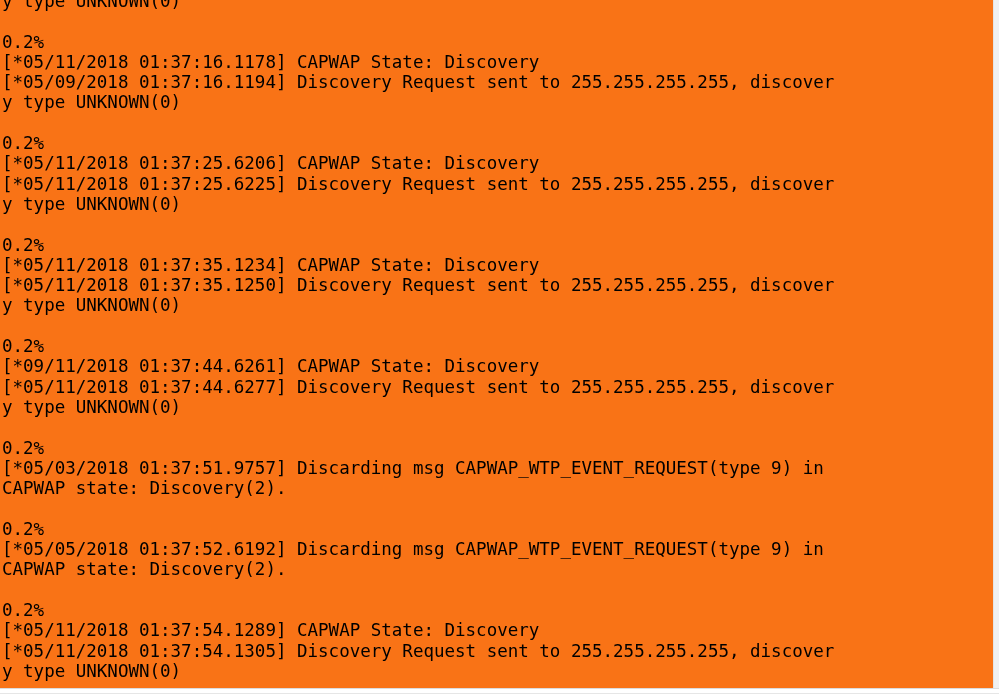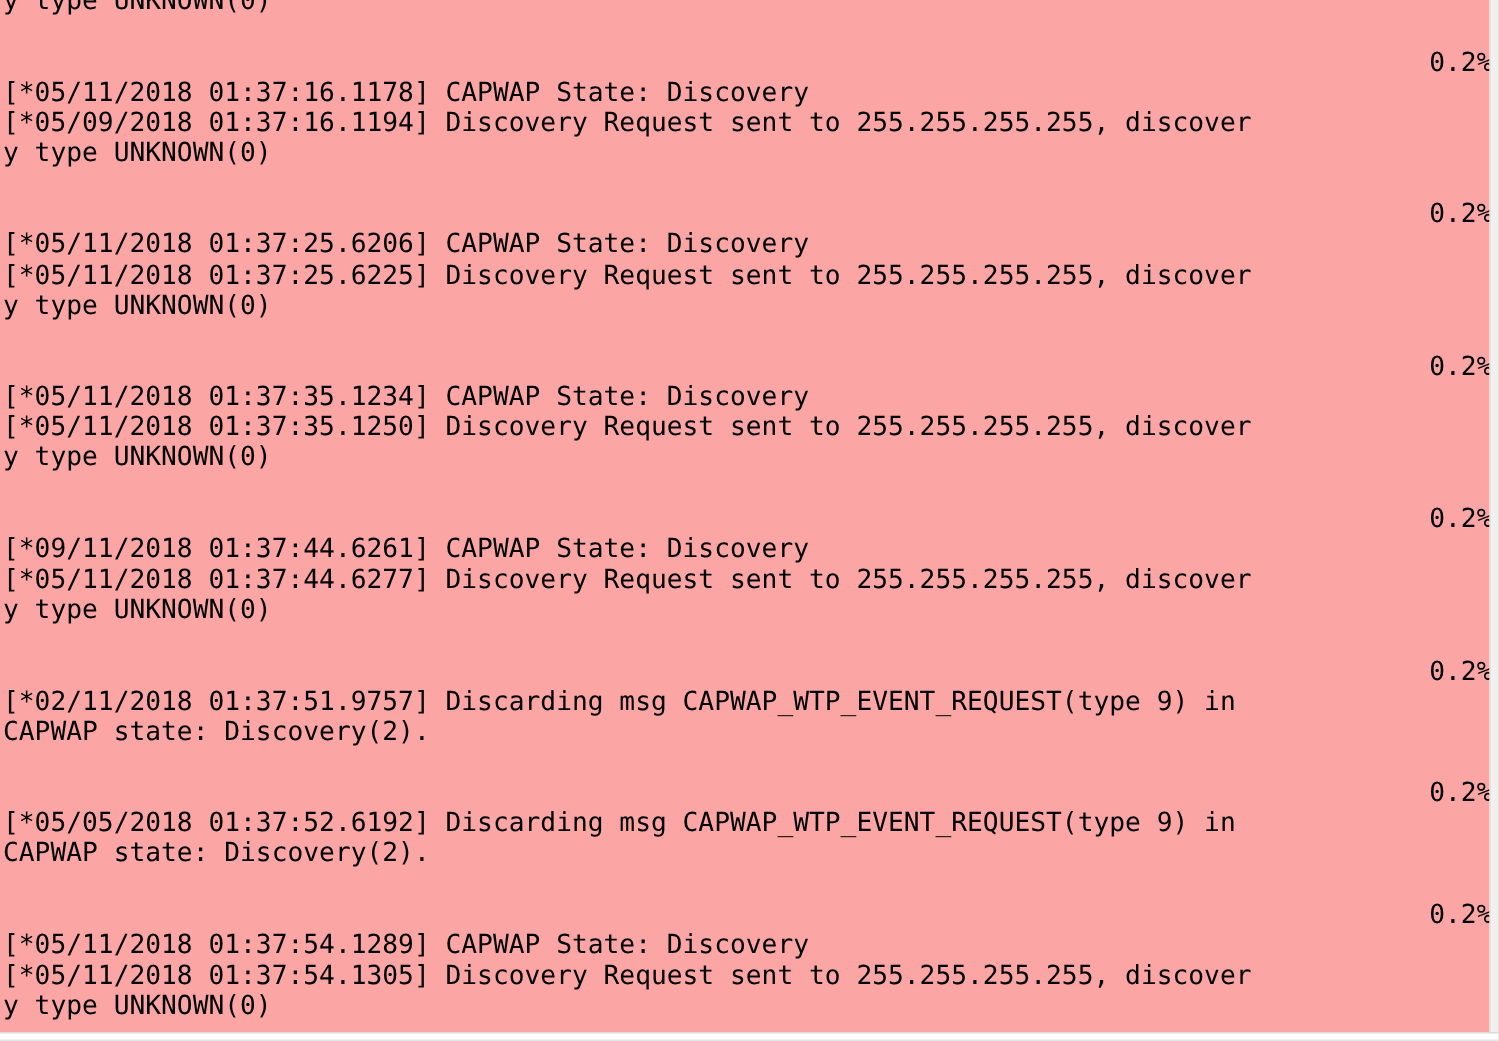--- a/index.html
+++ b/index.html
@@ -13,21 +13,21 @@
     height: 694px;
     overflow: hidden;
     font-family: "DejaVu Sans Mono", "Liberation Mono", monospace;
   }
 
   #terminal {
     position: relative;
     width: 999px;
     height: 694px;
     box-sizing: border-box;
-    background: #fca5a5;
+    background: #f97316;
     overflow: hidden;
   }
 
   
   .right-gutter {
     position: absolute;
     top: 0;
     right: 0;
     width: 6px;
     height: 694px;
@@ -68,21 +68,20 @@
     white-space: pre;
     font-family: "DejaVu Sans Mono", "Liberation Mono", monospace;
   }
 
   .line.blank {
     color: transparent;
   }
 
   
   .line.pct {
-    text-align: right;
     padding-right: 4px;
     white-space: pre;
   }
 </style>
 </head>
 <body>
 
 <div id="terminal">
 
   <div class="log-area">
@@ -102,21 +101,21 @@
       <div class="line">[*05/11/2018 01:37:35.1234] CAPWAP State: Discovery</div>
       <div class="line">[*05/11/2018 01:37:35.1250] Discovery Request sent to 255.255.255.255, discover</div>
       <div class="line">y type UNKNOWN(0)</div>
       <div class="line blank"> </div>
       <div class="line pct">0.2%</div>
       <div class="line">[*09/11/2018 01:37:44.6261] CAPWAP State: Discovery</div>
       <div class="line">[*05/11/2018 01:37:44.6277] Discovery Request sent to 255.255.255.255, discover</div>
       <div class="line">y type UNKNOWN(0)</div>
       <div class="line blank"> </div>
       <div class="line pct">0.2%</div>
-      <div class="line">[*02/11/2018 01:37:51.9757] Discarding msg CAPWAP_WTP_EVENT_REQUEST(type 9) in</div>
+      <div class="line">[*05/03/2018 01:37:51.9757] Discarding msg CAPWAP_WTP_EVENT_REQUEST(type 9) in</div>
       <div class="line">CAPWAP state: Discovery(2).</div>
       <div class="line blank"> </div>
       <div class="line pct">0.2%</div>
       <div class="line">[*05/05/2018 01:37:52.6192] Discarding msg CAPWAP_WTP_EVENT_REQUEST(type 9) in</div>
       <div class="line">CAPWAP state: Discovery(2).</div>
       <div class="line blank"> </div>
       <div class="line pct">0.2%</div>
       <div class="line">[*05/11/2018 01:37:54.1289] CAPWAP State: Discovery</div>
       <div class="line">[*05/11/2018 01:37:54.1305] Discovery Request sent to 255.255.255.255, discover</div>
       <div class="line">y type UNKNOWN(0)</div>

